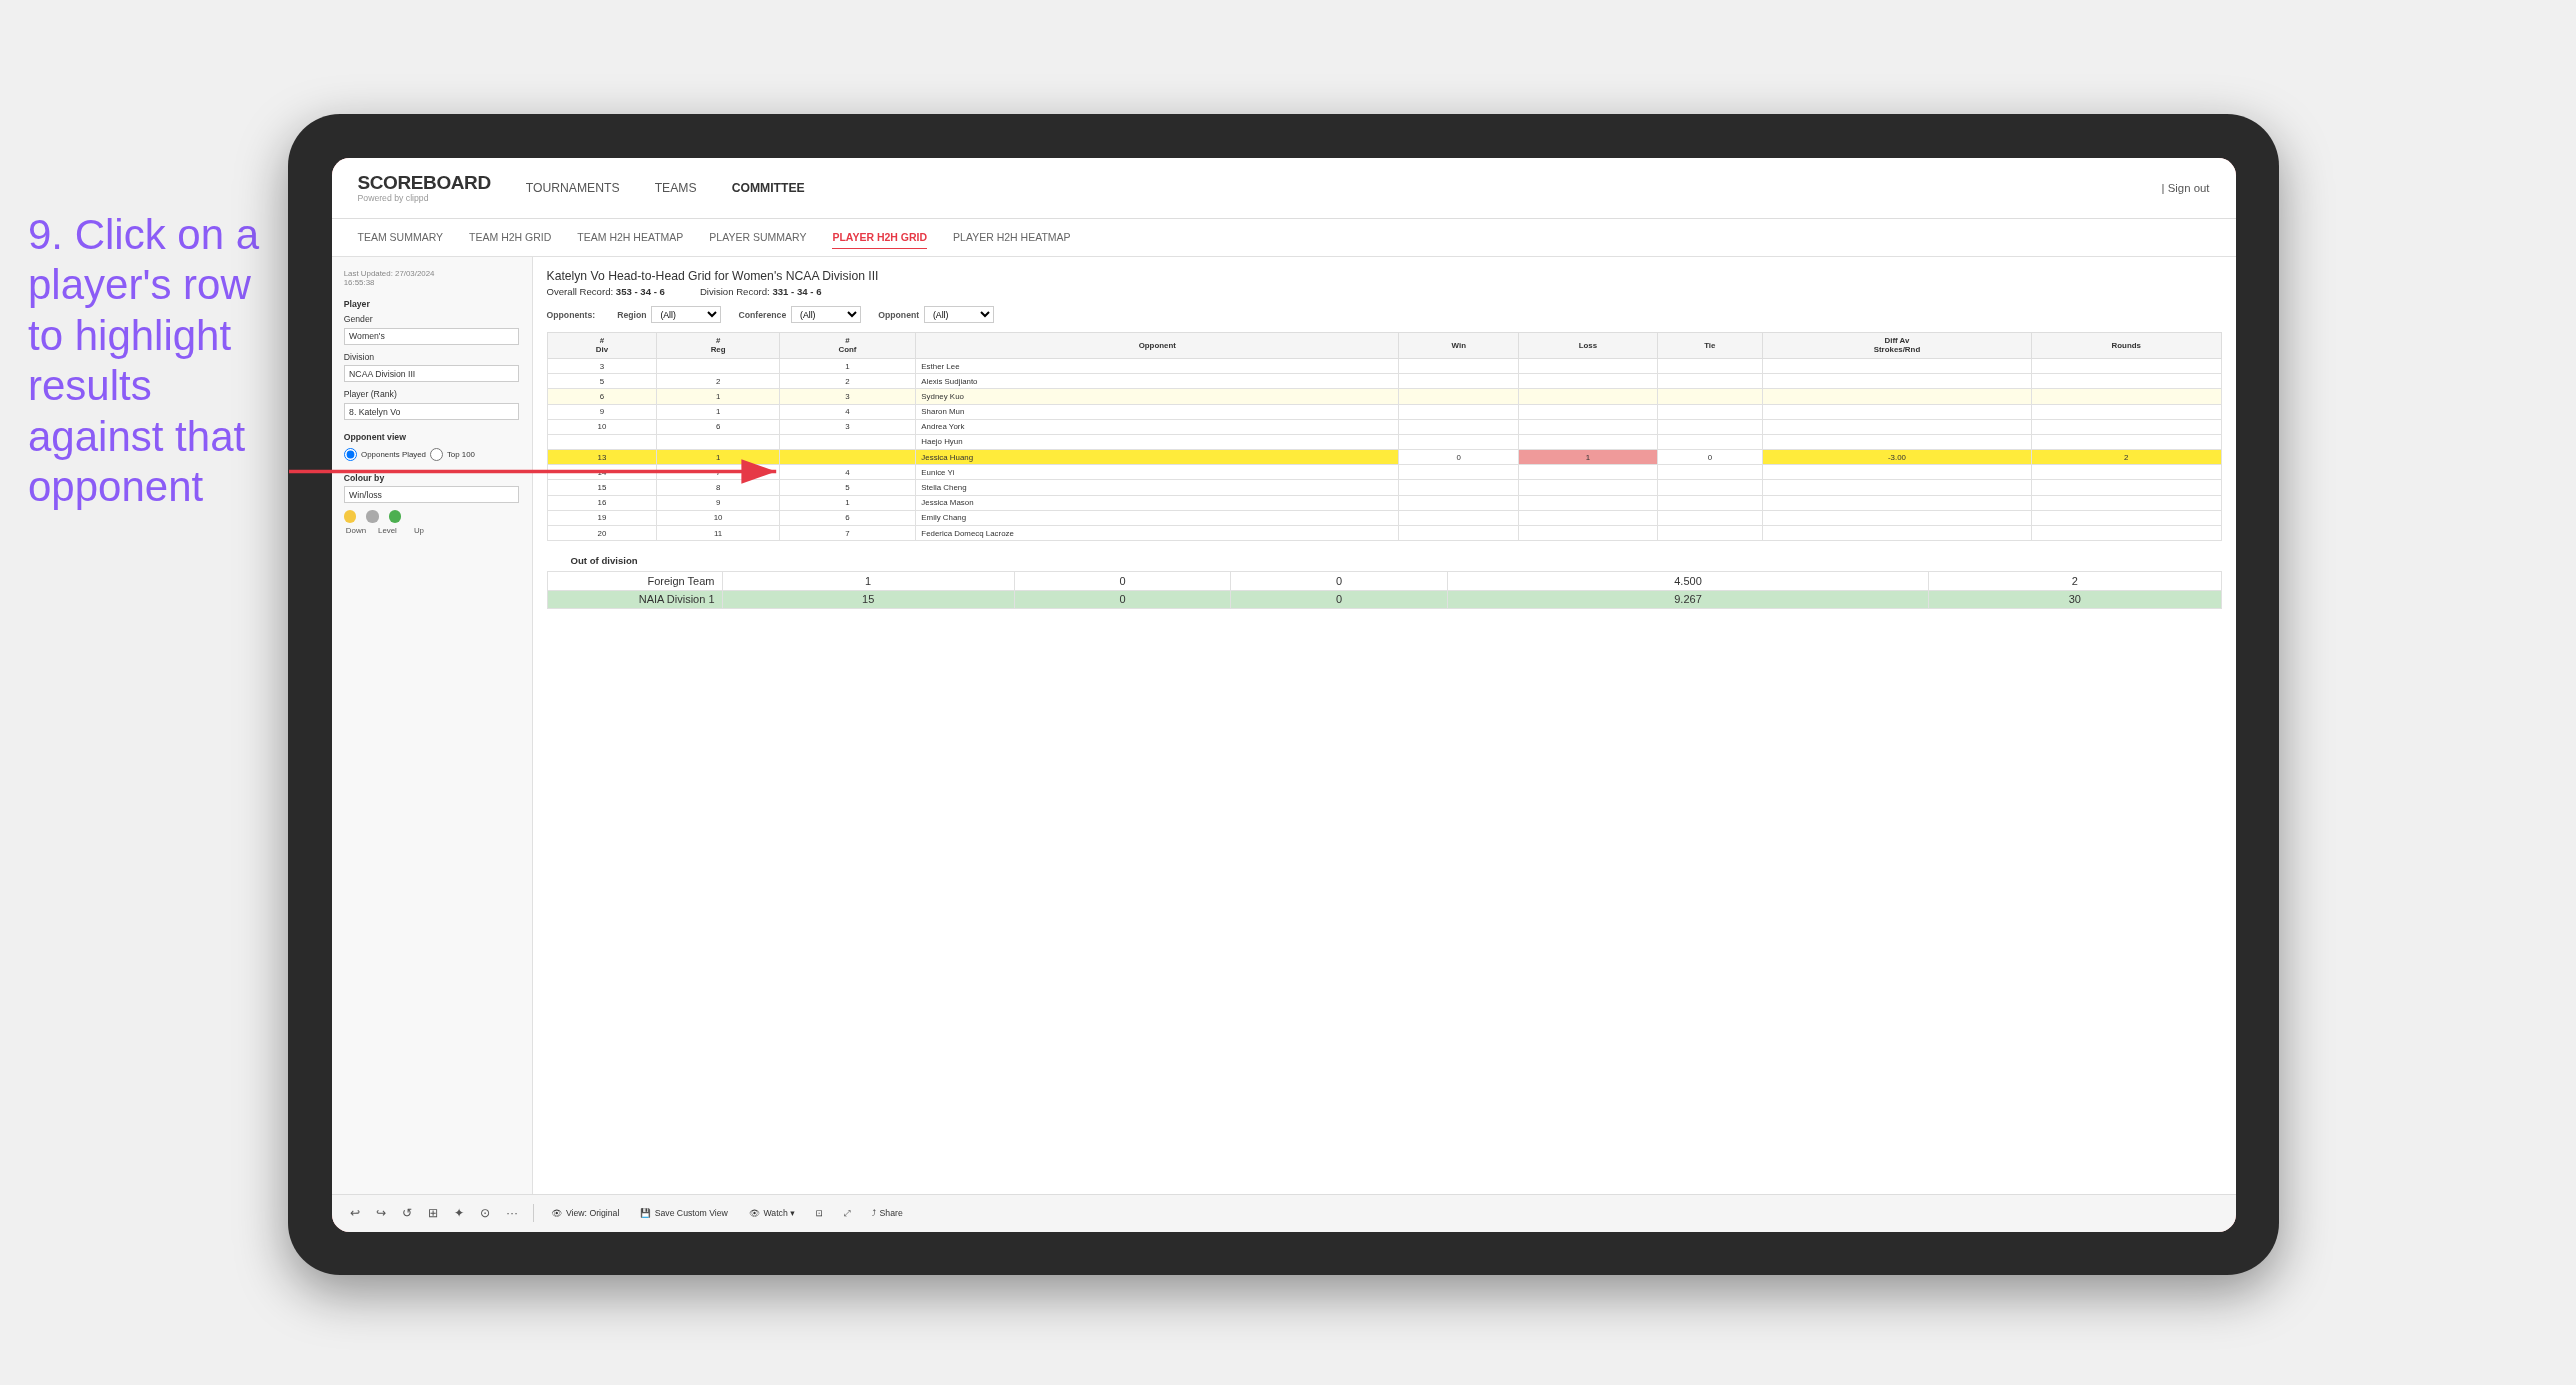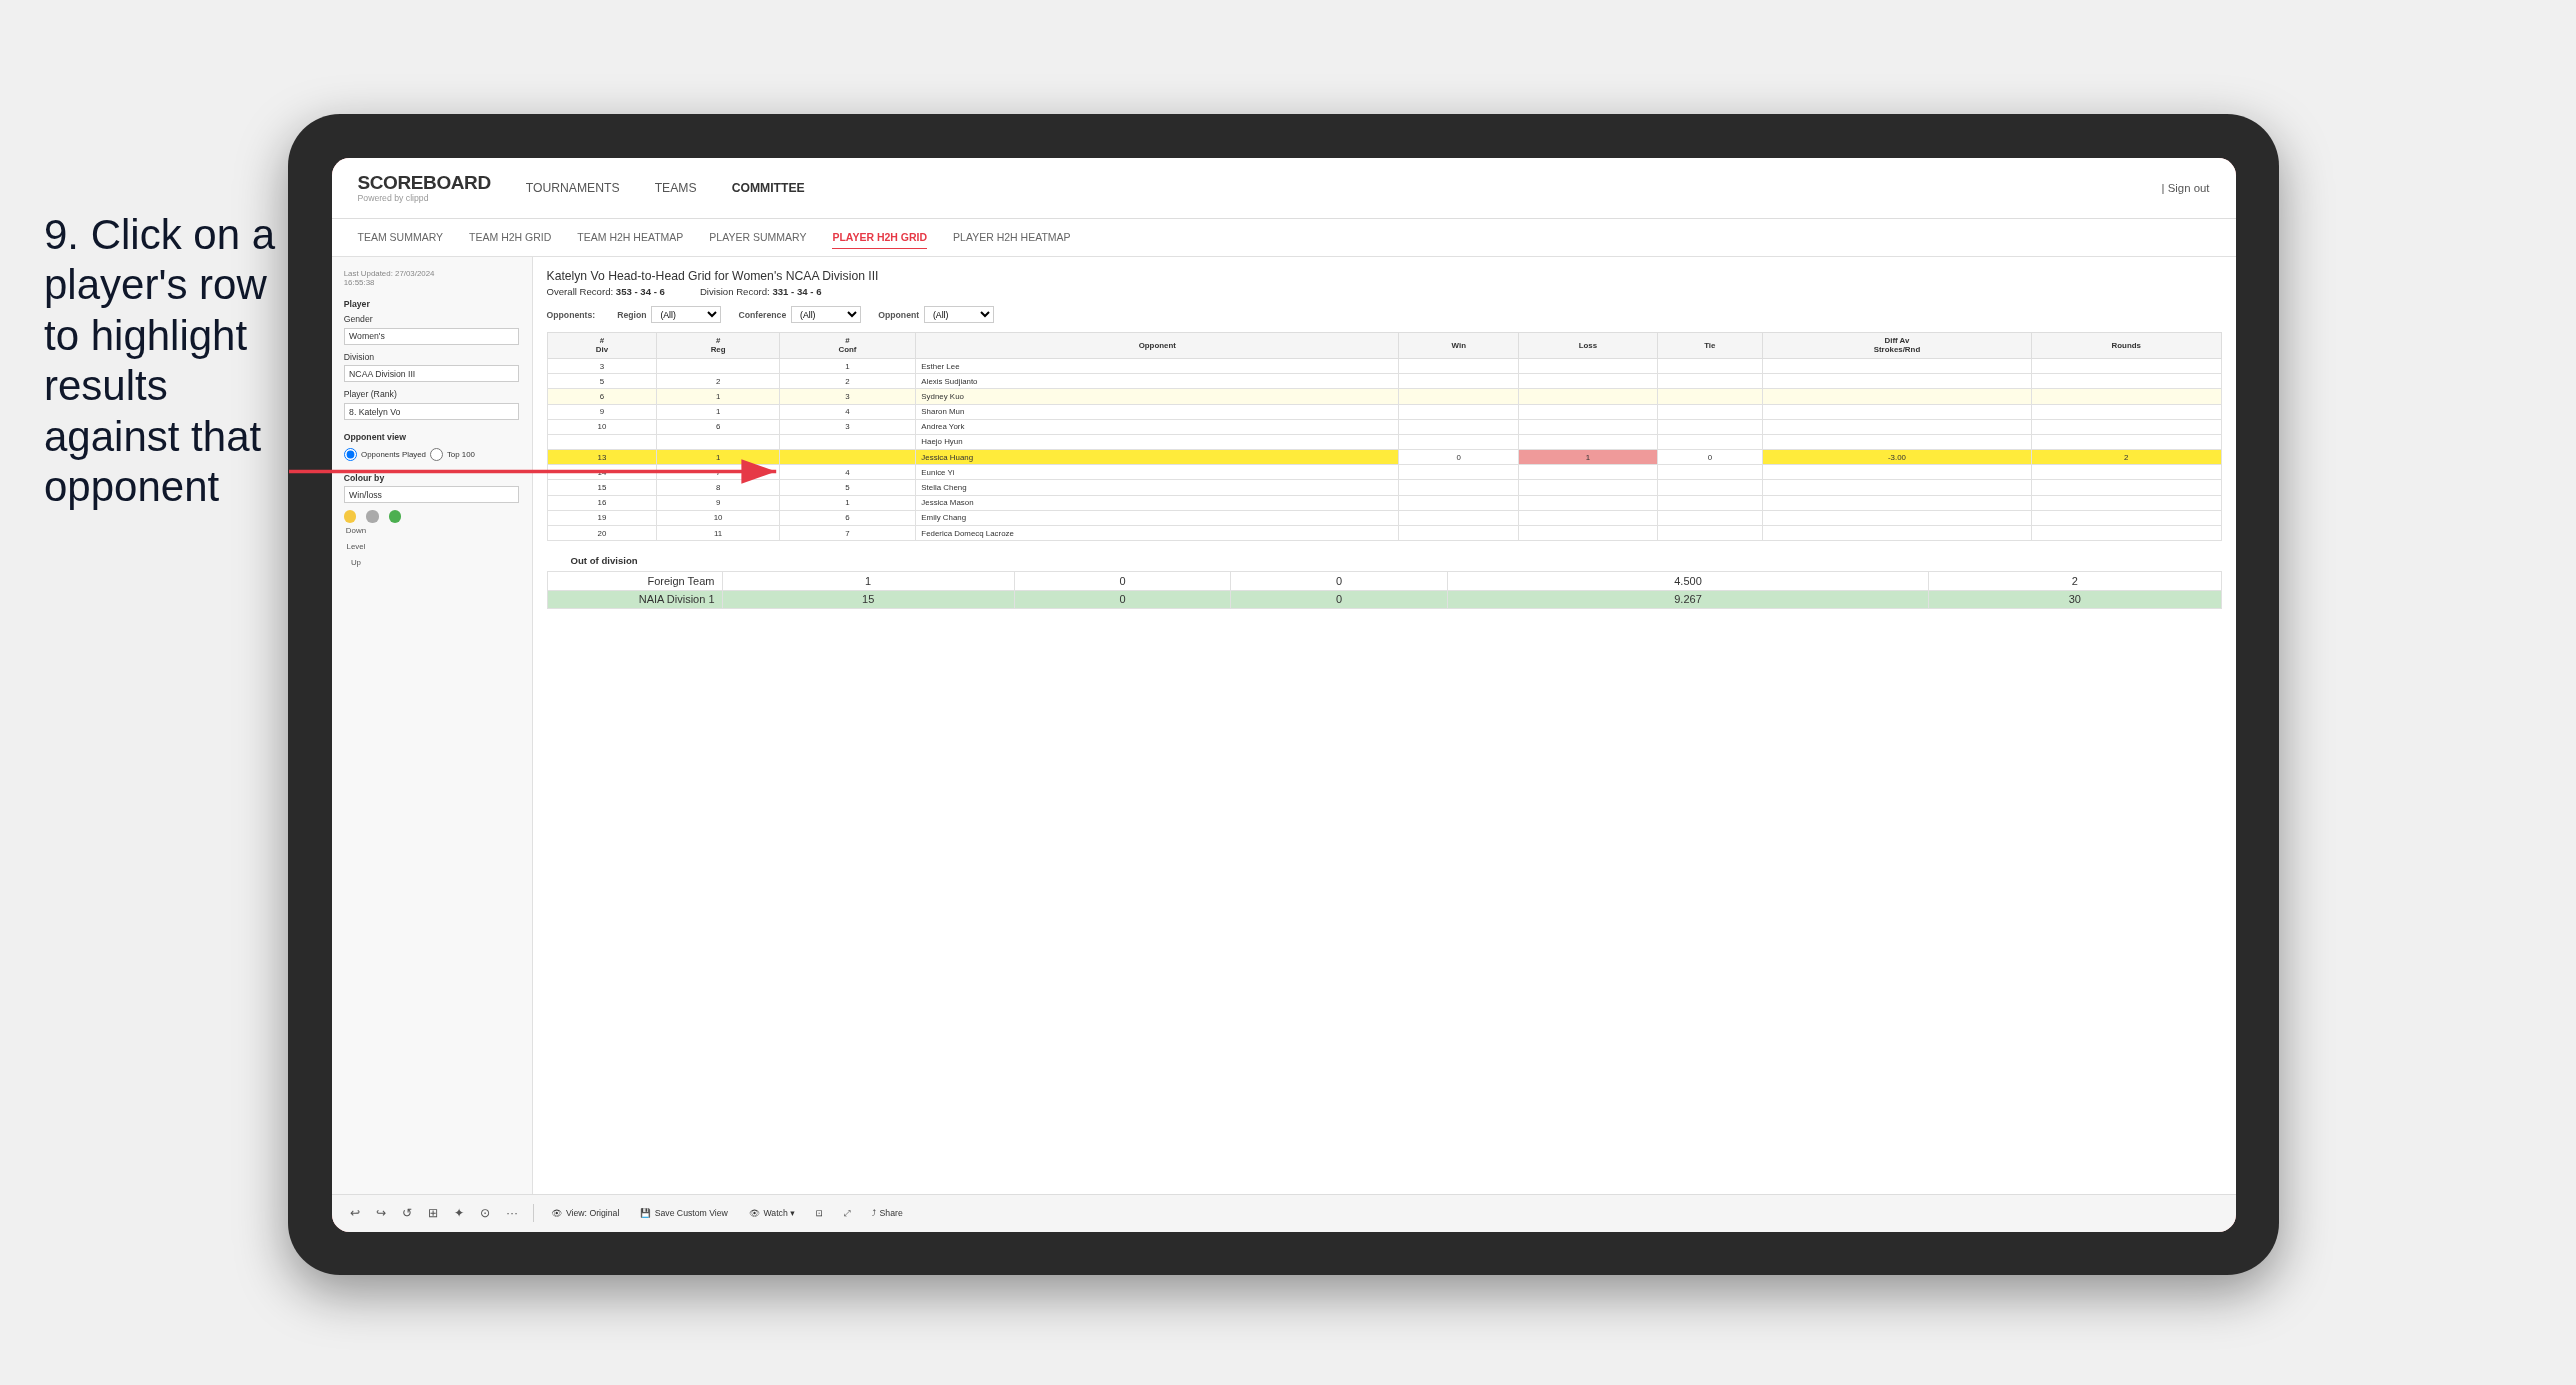--- a/index.html
+++ b/index.html
@@ -8,26 +8,26 @@
       font-family: Arial, sans-serif;
       width: 2576px;
       height: 1386px;
       position: relative;
       overflow: hidden;
     }
 
     
     .instruction-text {
       position: absolute;
-      left: 44px;
+      left: 28px;
       top: 210px;
       width: 245px;
       font-size: 42px;
       font-weight: 400;
-      color: #0f172a;
+      color: #8b5cf6;
       line-height: 1.2;
     }
 
     
     .tablet-frame {
       position: absolute;
       left: 288px;
       top: 114px;
       width: 1991px;
       height: 1161px;
@@ -213,21 +213,20 @@
     }
 
     .dot.yellow { background: #f5c842; }
     .dot.gray { background: #aaa; }
     .dot.green { background: #4caf50; }
 
     .legend-labels {
       display: flex;
       gap: 7px;
       margin-top: 3.5px;
-      flex-direction: column;
     }
 
     .legend-label {
       font-size: 7.9px;
       color: #555;
       width: 24.5px;
       text-align: center;
     }
 
     

